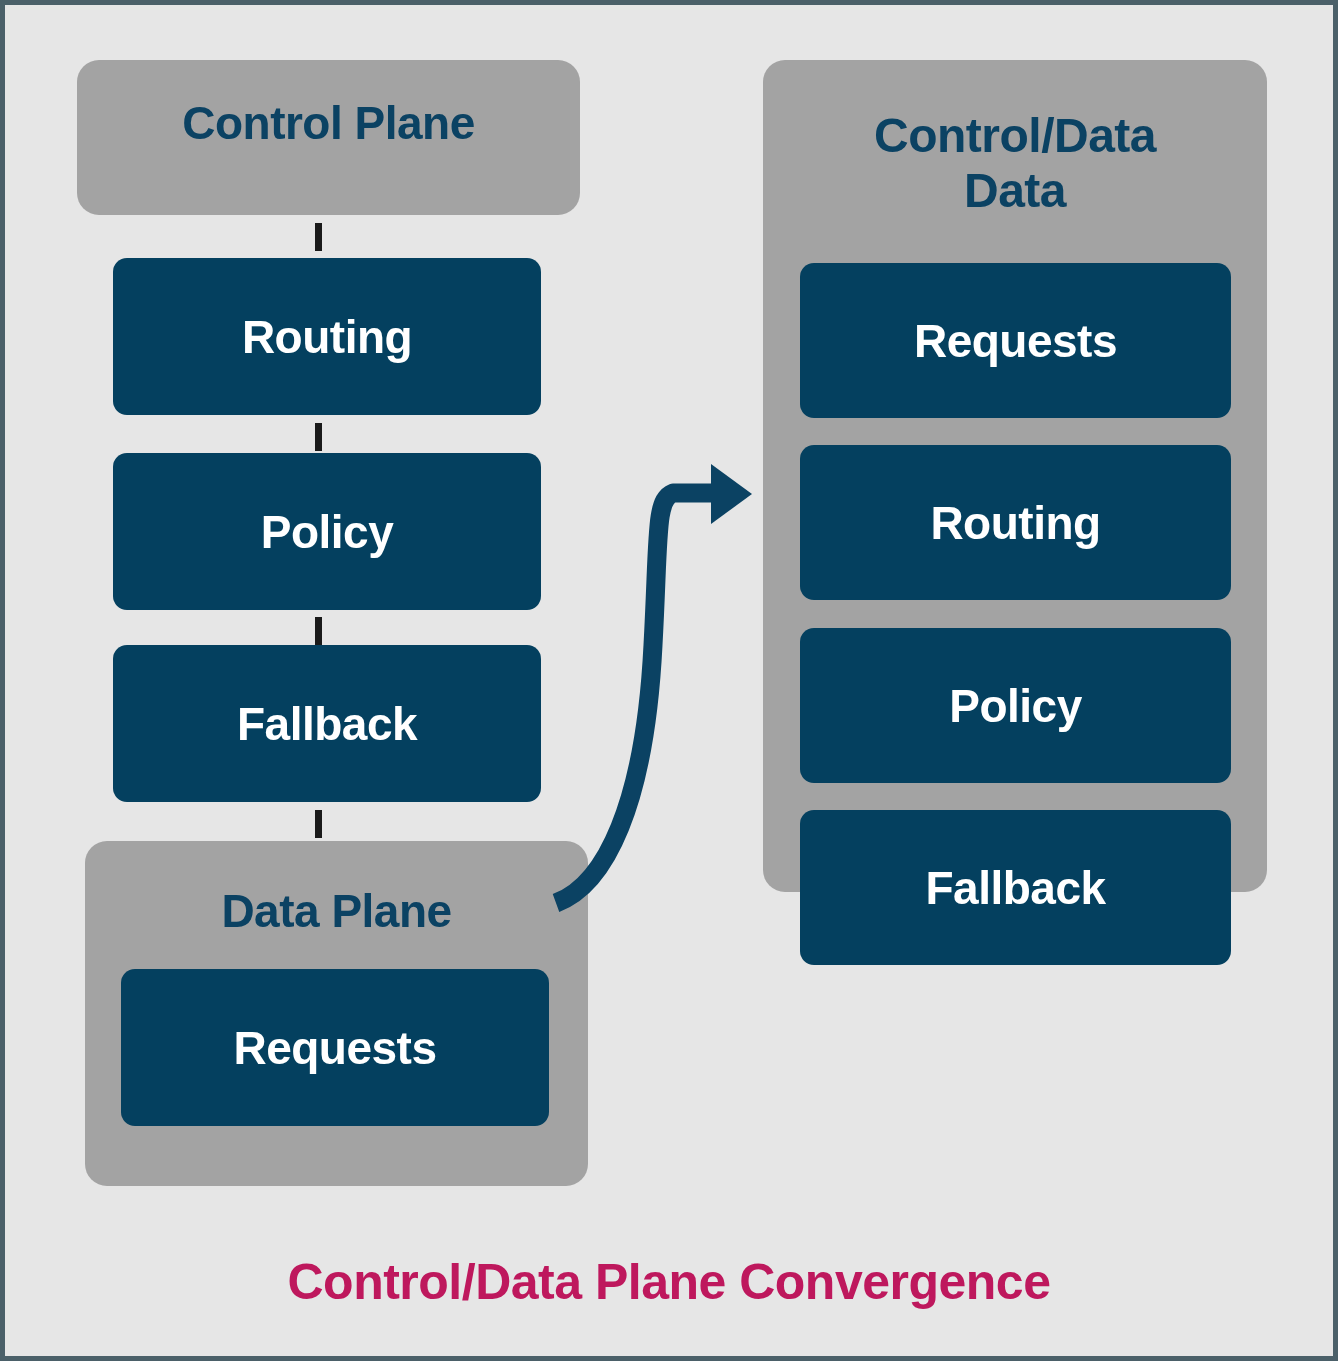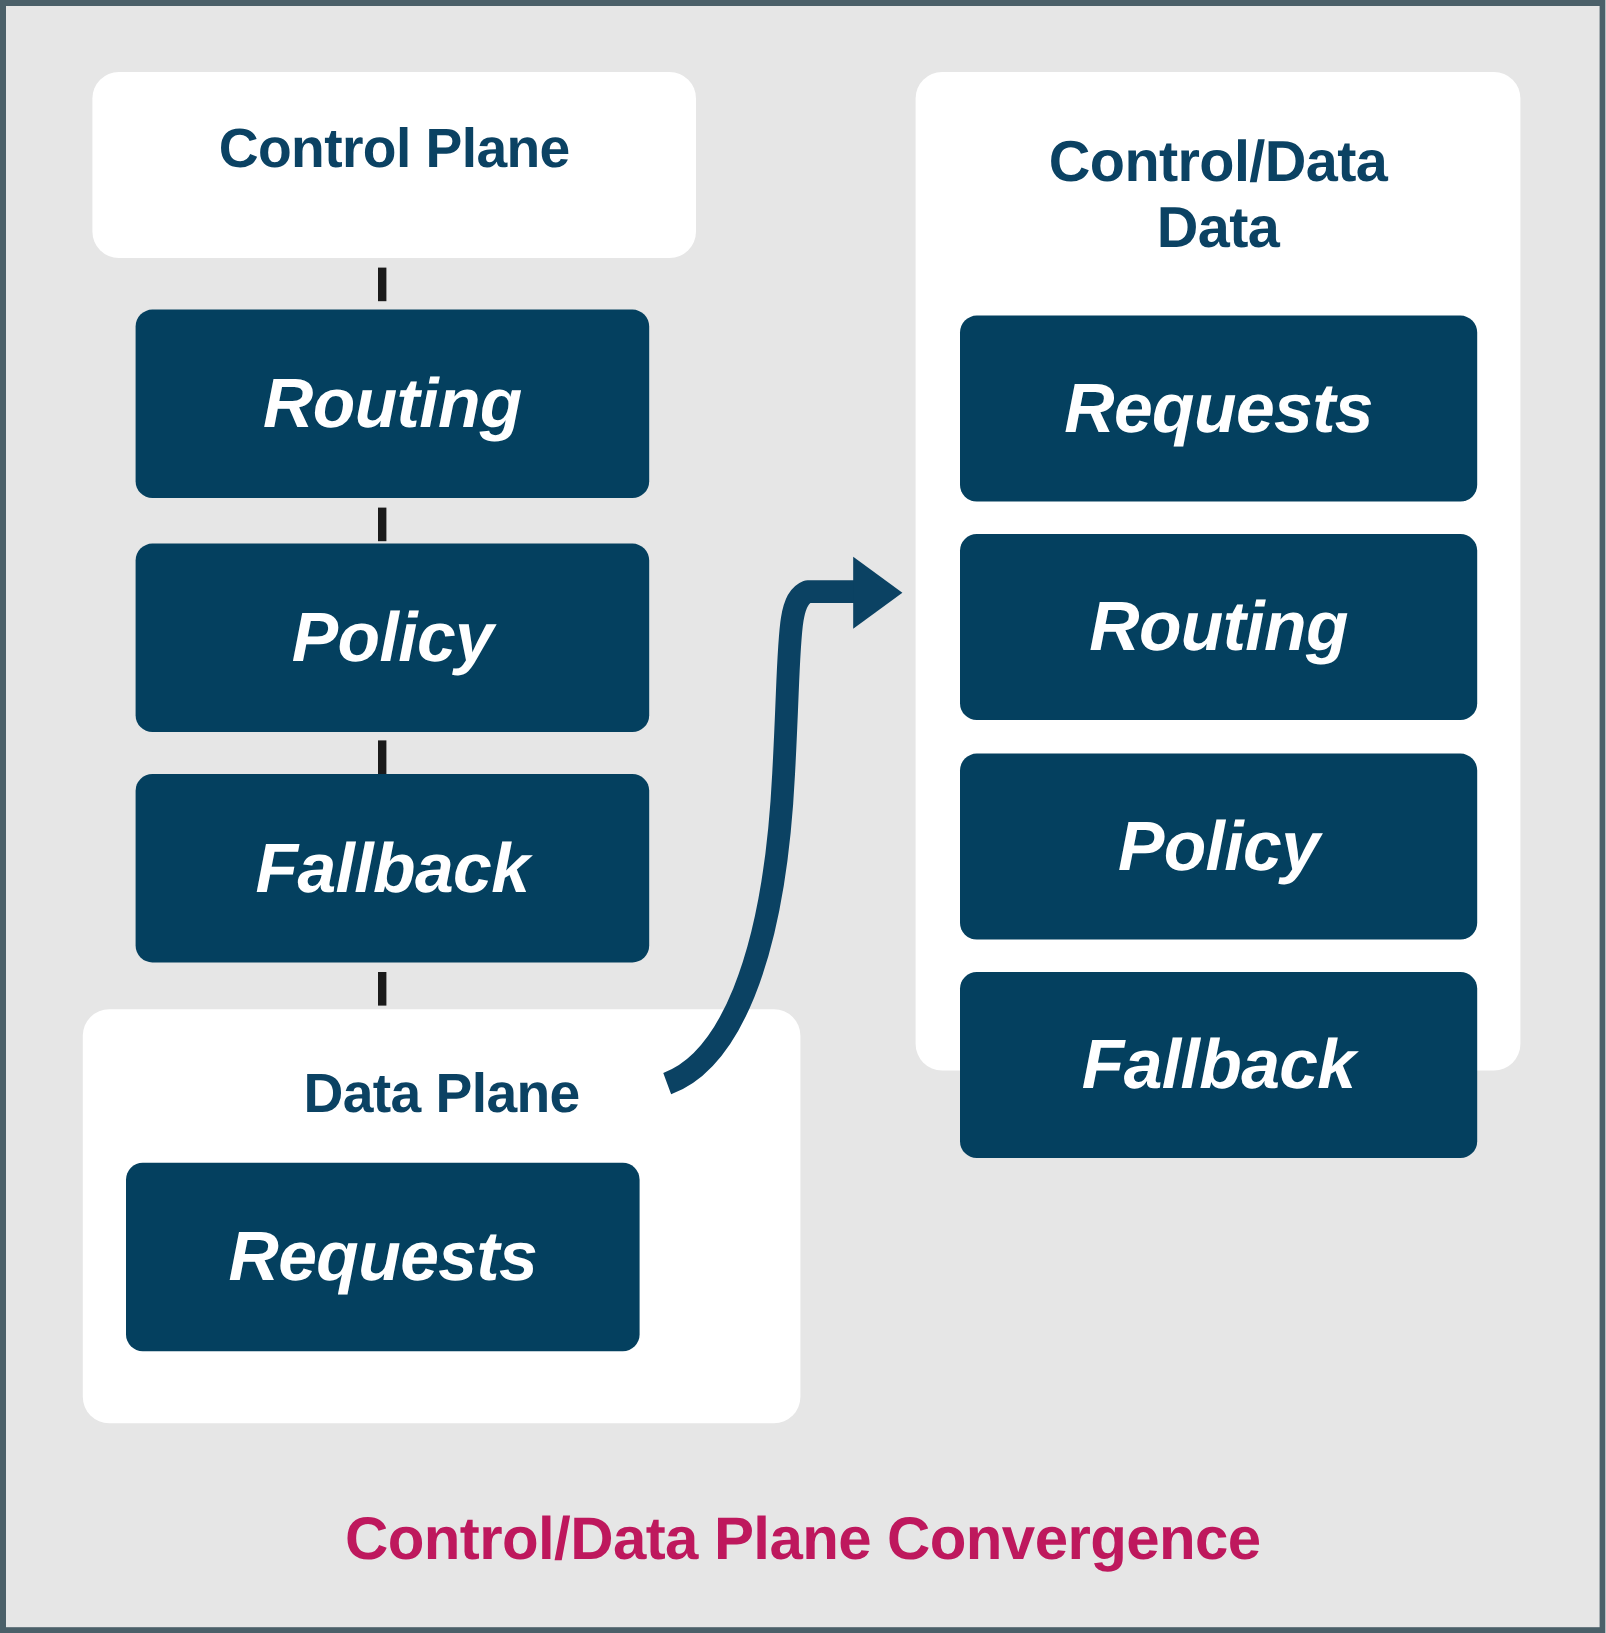--- a/index.html
+++ b/index.html
@@ -14,21 +14,21 @@
     background: #e6e6e6;
     box-sizing: border-box;
     border: 5px solid #4b6069;
     overflow: hidden;
     font-family: "Liberation Sans", sans-serif;
   }
 
   
   .panel {
     position: absolute;
-    background: #ffffff;
+    background: #a3a3a3;
     border-radius: 22px;
     box-sizing: border-box;
   }
   .panel-title {
     position: absolute;
     left: 0;
     right: 0;
     text-align: center;
     color: #0b4263;
     font-weight: 700;
@@ -42,24 +42,23 @@
     background: #04405f;
     border-radius: 14px;
     display: flex;
     align-items: center;
     justify-content: center;
     box-sizing: border-box;
   }
   .box-label {
     color: #ffffff;
     font-weight: 700;
-    font-size: 58px;
+    font-size: 46px;
     letter-spacing: -0.5px;
     line-height: 1;
-    font-style: italic;
   }
 
   
   .connector {
     position: absolute;
     width: 7px;
     background: #1a1a1a;
   }
 
   
@@ -107,21 +106,21 @@
   </div>
 
   <div class="connector" style="left:310px; top:612px; height:28px;"></div>
 
   <div class="box" style="left:108px; top:640px; width:428px; height:157px;">
     <span class="box-label">Fallback</span>
   </div>
 
   <div class="connector" style="left:310px; top:805px; height:28px;"></div>
 
-  <div class="panel" style="left:64px; top:836px; width:598px; height:345px;">
+  <div class="panel" style="left:80px; top:836px; width:503px; height:345px;">
     <div class="panel-title" style="top:44px; font-size:46px;">Data Plane</div>
     <div class="box" style="left:36px; top:128px; width:428px; height:157px;">
       <span class="box-label">Requests</span>
     </div>
   </div>
 
   <div class="panel" style="left:758px; top:55px; width:504px; height:832px;">
     <div class="panel-title" style="top:48px; font-size:48px;">
       <span>Control/Data</span><br>
       <span>Data</span>

